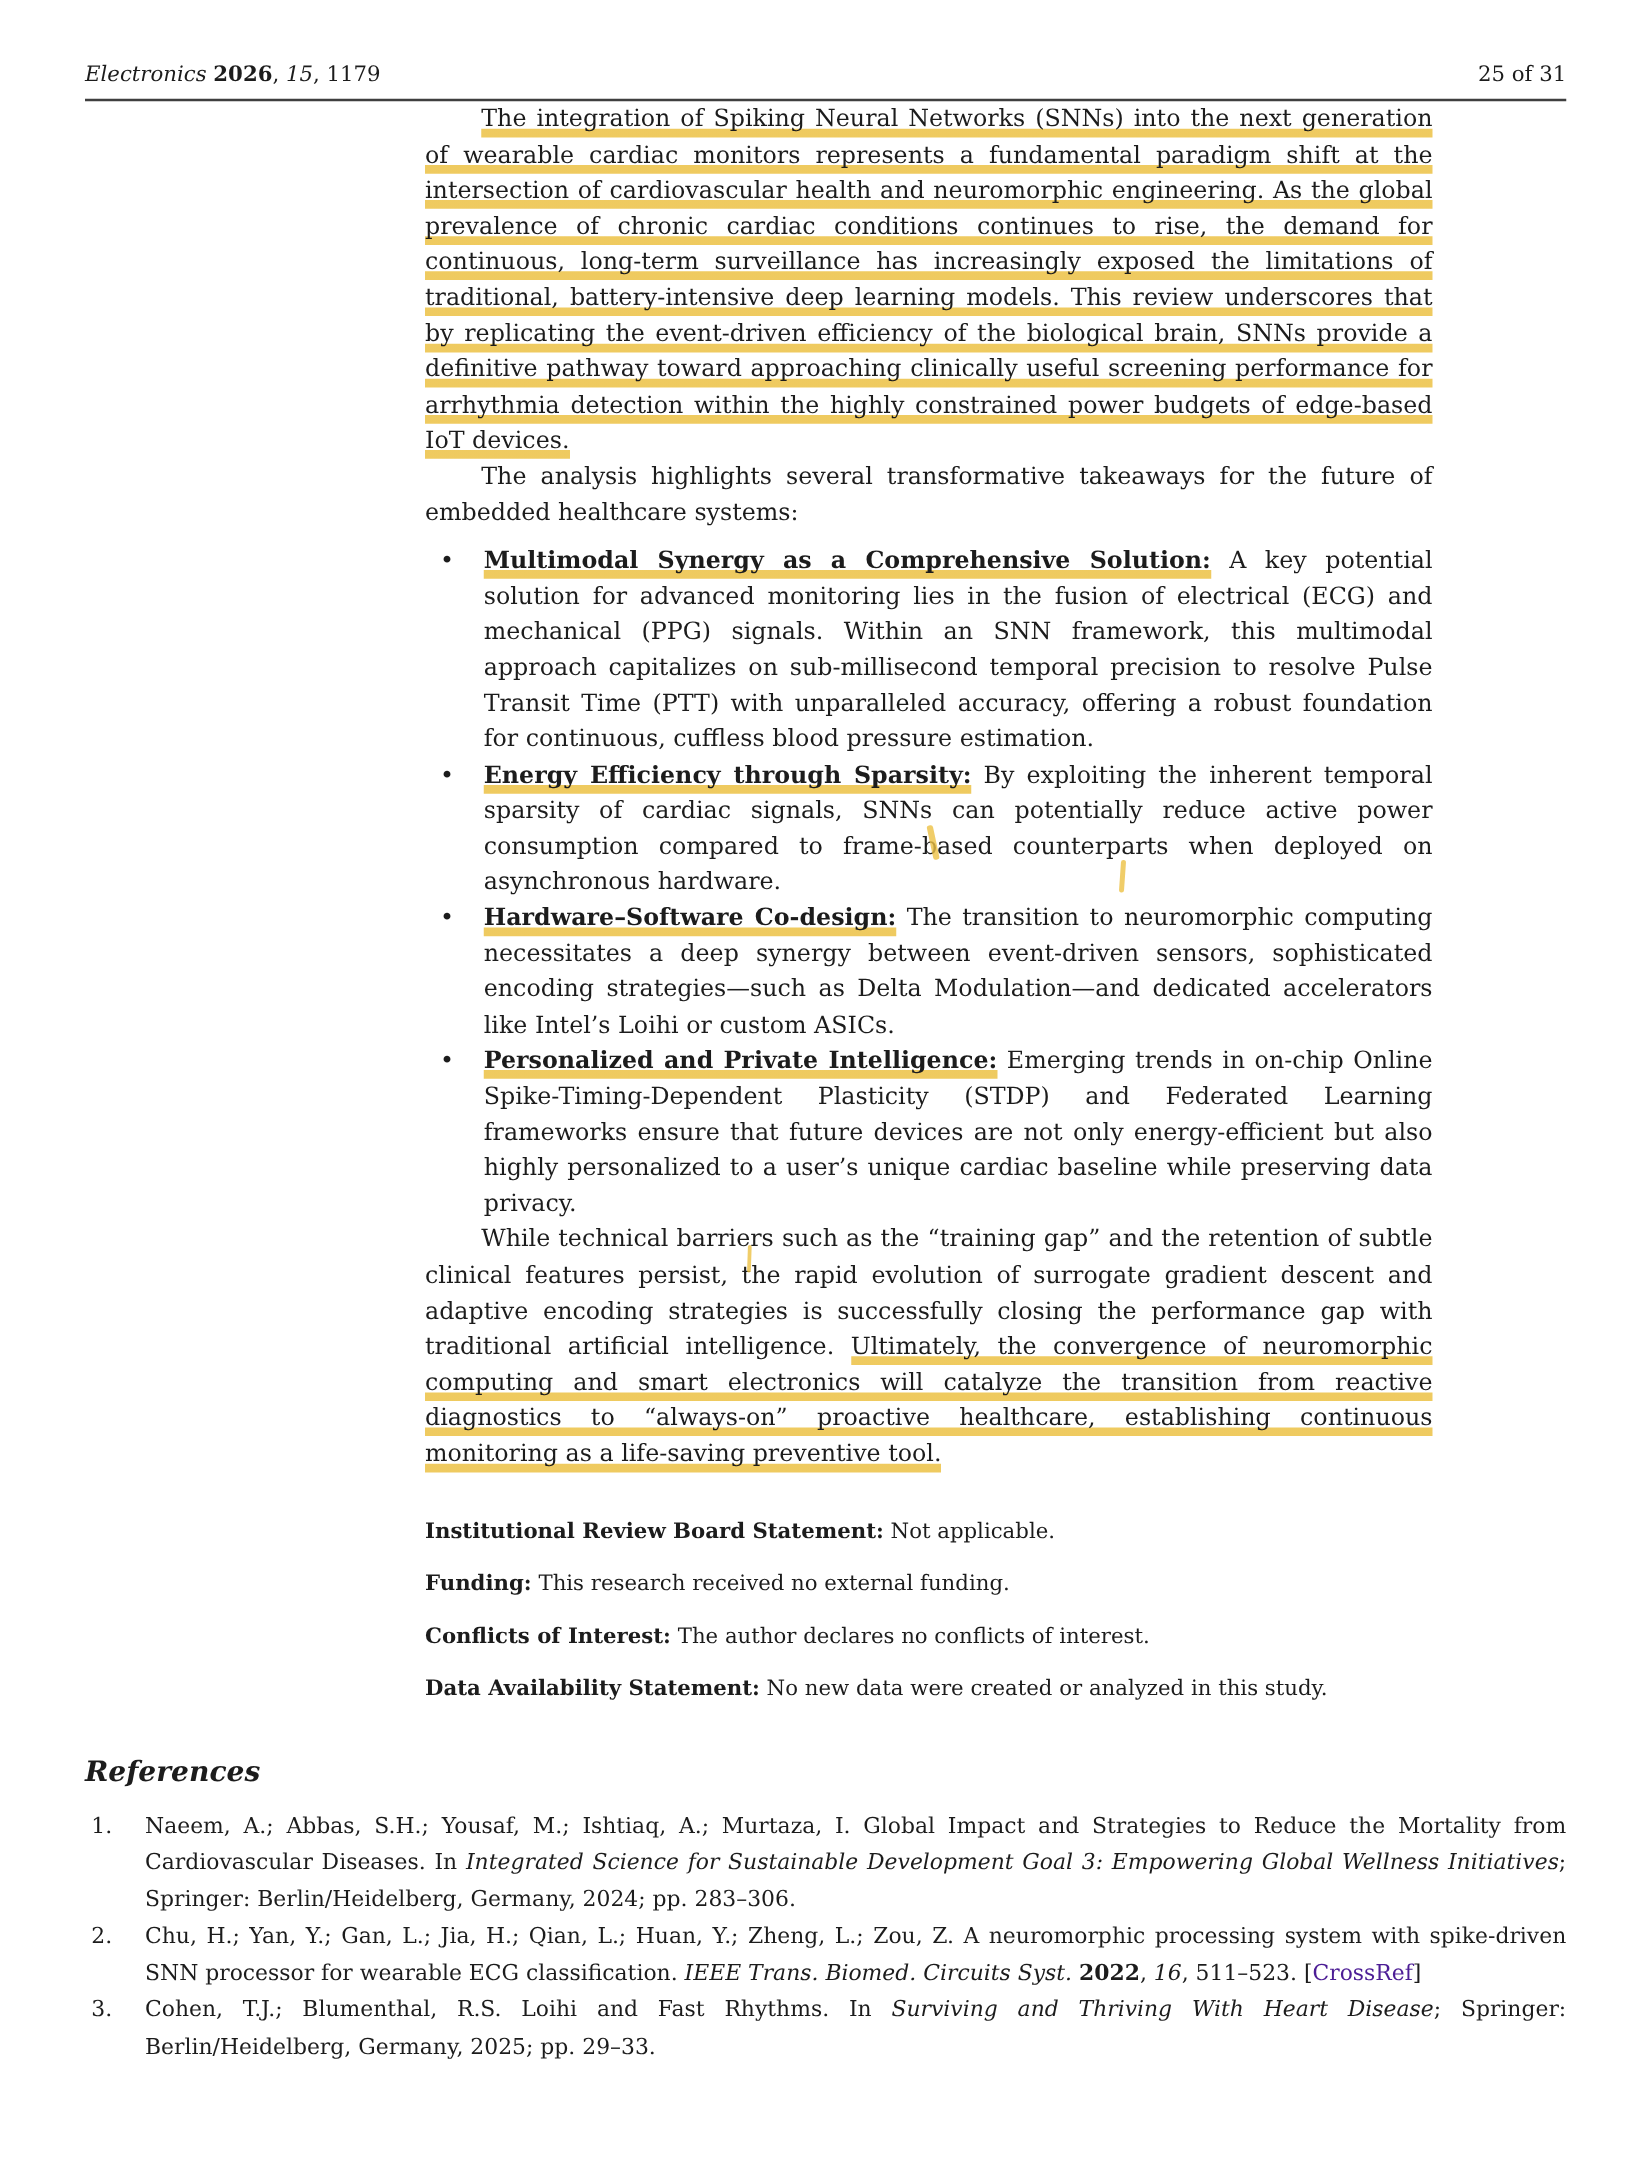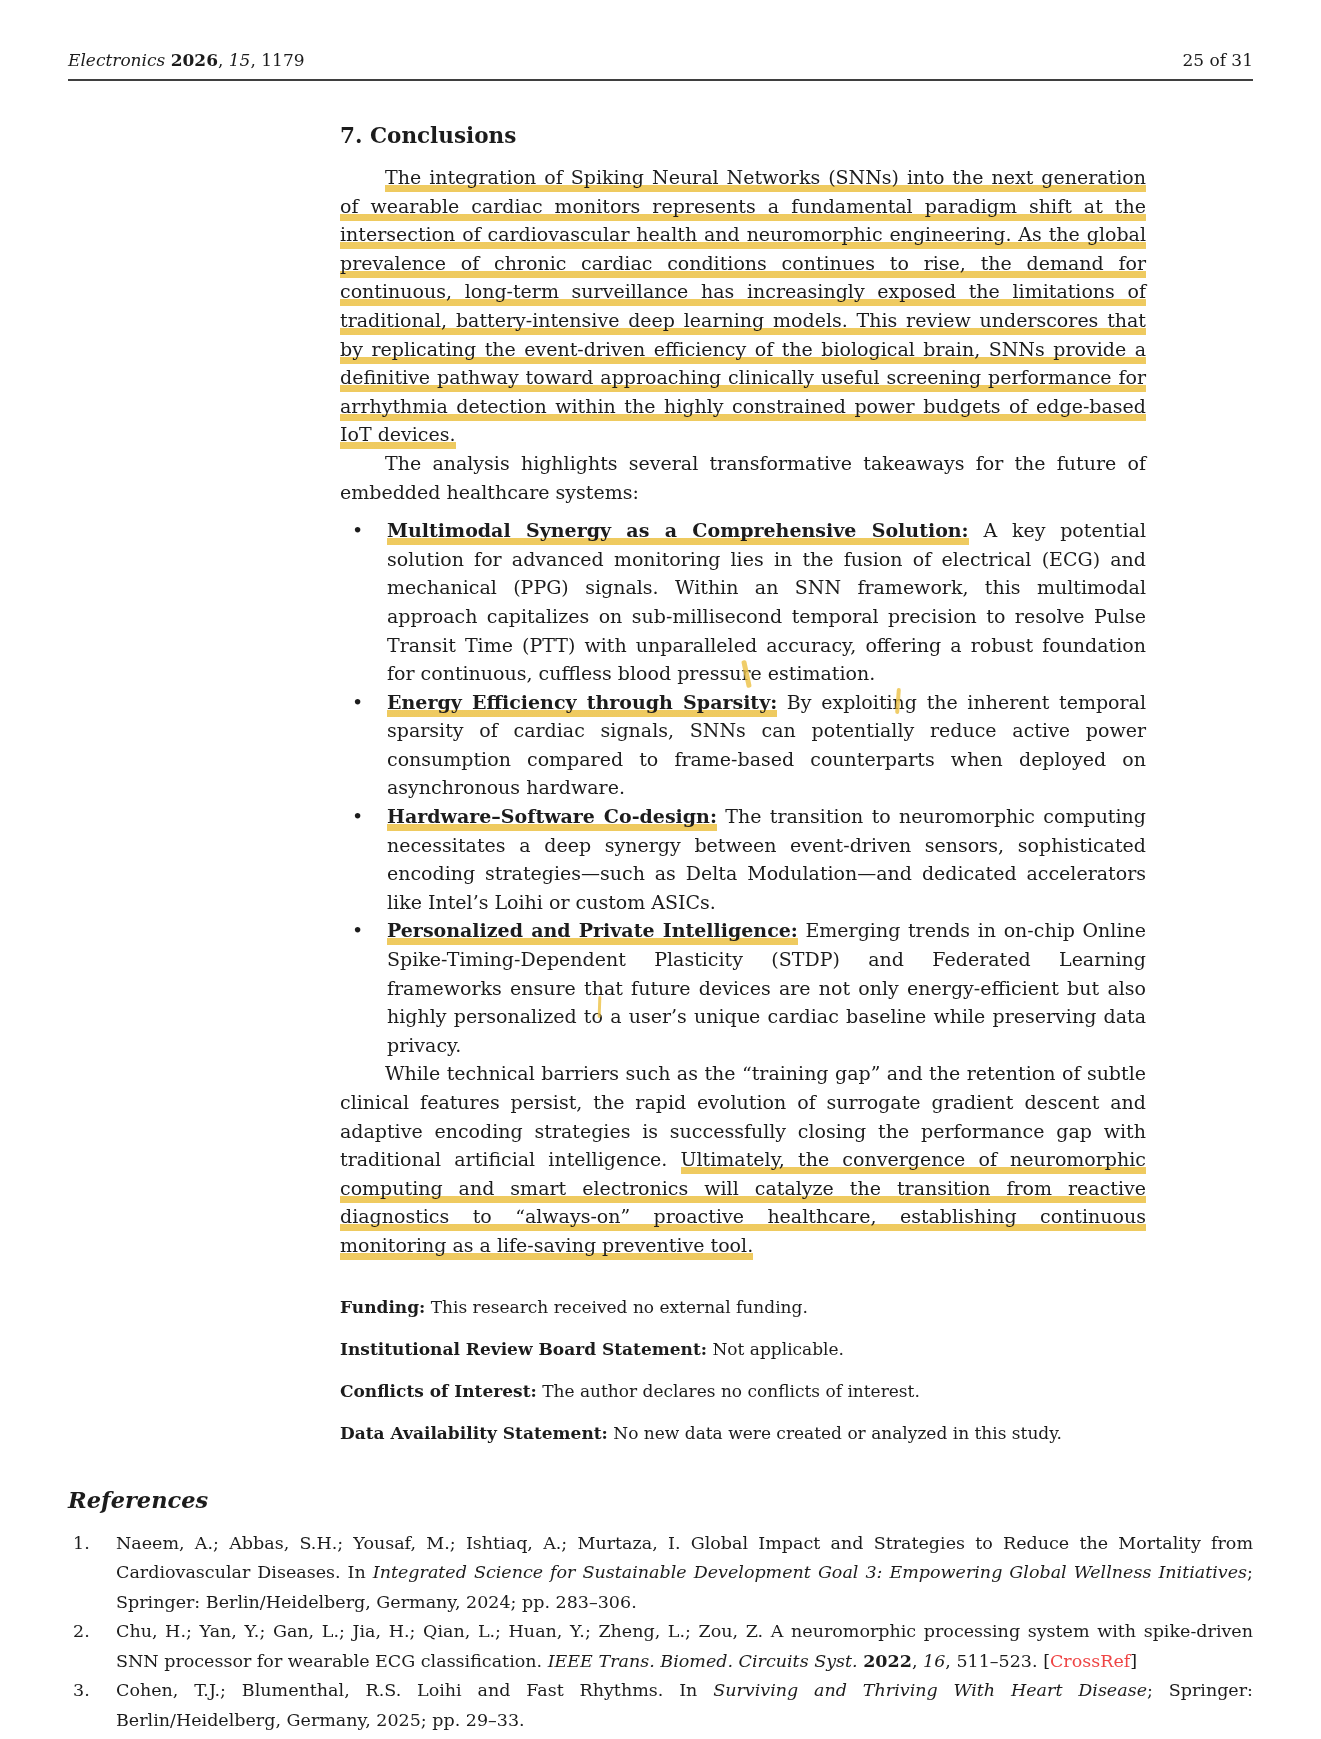--- a/index.html
+++ b/index.html
@@ -48,41 +48,40 @@
 
   
   .refs { margin-top:42px; }
   h2.refs-h { font-size:22.5px; font-weight:bold; margin:0 0 16px 0;font-style:italic; }
   .ref-item { display:flex; font-size:17.5px; line-height:29.5px; }
   .ref-num { width:48px; padding-left:5px; box-sizing:border-box; }
   .ref-text { flex:1; text-align:justify; }
   .seg-plain {}
   .seg-italic { font-style:italic; }
   .seg-bold { font-weight:bold; }
-  .seg-link { color:#ef4444; }
+  .seg-link { color:#4c1d95; }
 
   
   .stray { position:absolute; background:rgba(236,193,68,0.8); border-radius:2px; }
 </style>
 </head>
 <body>
 
 <div class="page">
 
   <header>
     <div class="head-row">
       <div><span class="seg-italic">Electronics </span><span class="seg-bold">2026</span><span class="seg-plain">, </span><span class="seg-italic">15</span><span class="seg-plain">, 1179</span></div>
       <div>25 of 31</div>
     </div>
     <div class="head-rule"></div>
   </header>
 
   <div class="main">
 
-    <h2 class="concl-h">7. Conclusions</h2>
 
     <p class="body indent"><span class="hl">The integration of Spiking Neural Networks (SNNs) into the next generation of wearable cardiac monitors represents a fundamental paradigm shift at the intersection of cardiovascular health and neuromorphic engineering. As the global prevalence of chronic cardiac conditions continues to rise, the demand for continuous, long-term surveillance has increasingly exposed the limitations of traditional, battery-intensive deep learning models. This review underscores that by replicating the event-driven efficiency of the biological brain, SNNs provide a definitive pathway toward approaching clinically useful screening performance for arrhythmia detection within the highly constrained power budgets of edge-based IoT devices.</span></p>
 
     <p class="body indent">The analysis highlights several transformative takeaways for the future of embedded healthcare systems:</p>
 
     <div class="bullets">
         <div class="bullet-item">
           <span class="bullet-marker">•</span>
           <div class="bullet-body"><span class="b-label hl">Multimodal Synergy as a Comprehensive Solution:</span><span> A key potential solution for advanced monitoring lies in the fusion of electrical (ECG) and mechanical (PPG) signals. Within an SNN framework, this multimodal approach capitalizes on sub-millisecond temporal precision to resolve Pulse Transit Time (PTT) with unparalleled accuracy, offering a robust foundation for continuous, cuffless blood pressure estimation.</span></div>
         </div>
@@ -96,22 +95,22 @@
         </div>
         <div class="bullet-item">
           <span class="bullet-marker">•</span>
           <div class="bullet-body"><span class="b-label hl">Personalized and Private Intelligence:</span><span> Emerging trends in on-chip Online Spike-Timing-Dependent Plasticity (STDP) and Federated Learning frameworks ensure that future devices are not only energy-efficient but also highly personalized to a user’s unique cardiac baseline while preserving data privacy.</span></div>
         </div>
       </div>
 
     <p class="body indent para3"><span>While technical barriers such as the “training gap” and the retention of subtle clinical features persist, the rapid evolution of surrogate gradient descent and adaptive encoding strategies is successfully closing the performance gap with traditional artificial intelligence.</span> <span class="hl">Ultimately, the convergence of neuromorphic computing and smart electronics will catalyze the transition from reactive diagnostics to “always-on” proactive healthcare, establishing continuous monitoring as a life-saving preventive tool.</span></p>
 
     <div class="statements">
+        <div class="stmt"><span class="stmt-label">Institutional Review Board Statement:</span><span> Not applicable.</span></div>
         <div class="stmt"><span class="stmt-label">Funding:</span><span> This research received no external funding.</span></div>
-        <div class="stmt"><span class="stmt-label">Institutional Review Board Statement:</span><span> Not applicable.</span></div>
         <div class="stmt"><span class="stmt-label">Conflicts of Interest:</span><span> The author declares no conflicts of interest.</span></div>
         <div class="stmt"><span class="stmt-label">Data Availability Statement:</span><span> No new data were created or analyzed in this study.</span></div>
       </div>
 
   </div>
 
   <section class="refs">
     <h2 class="refs-h">References</h2>
     <div>
         <div class="ref-item">

